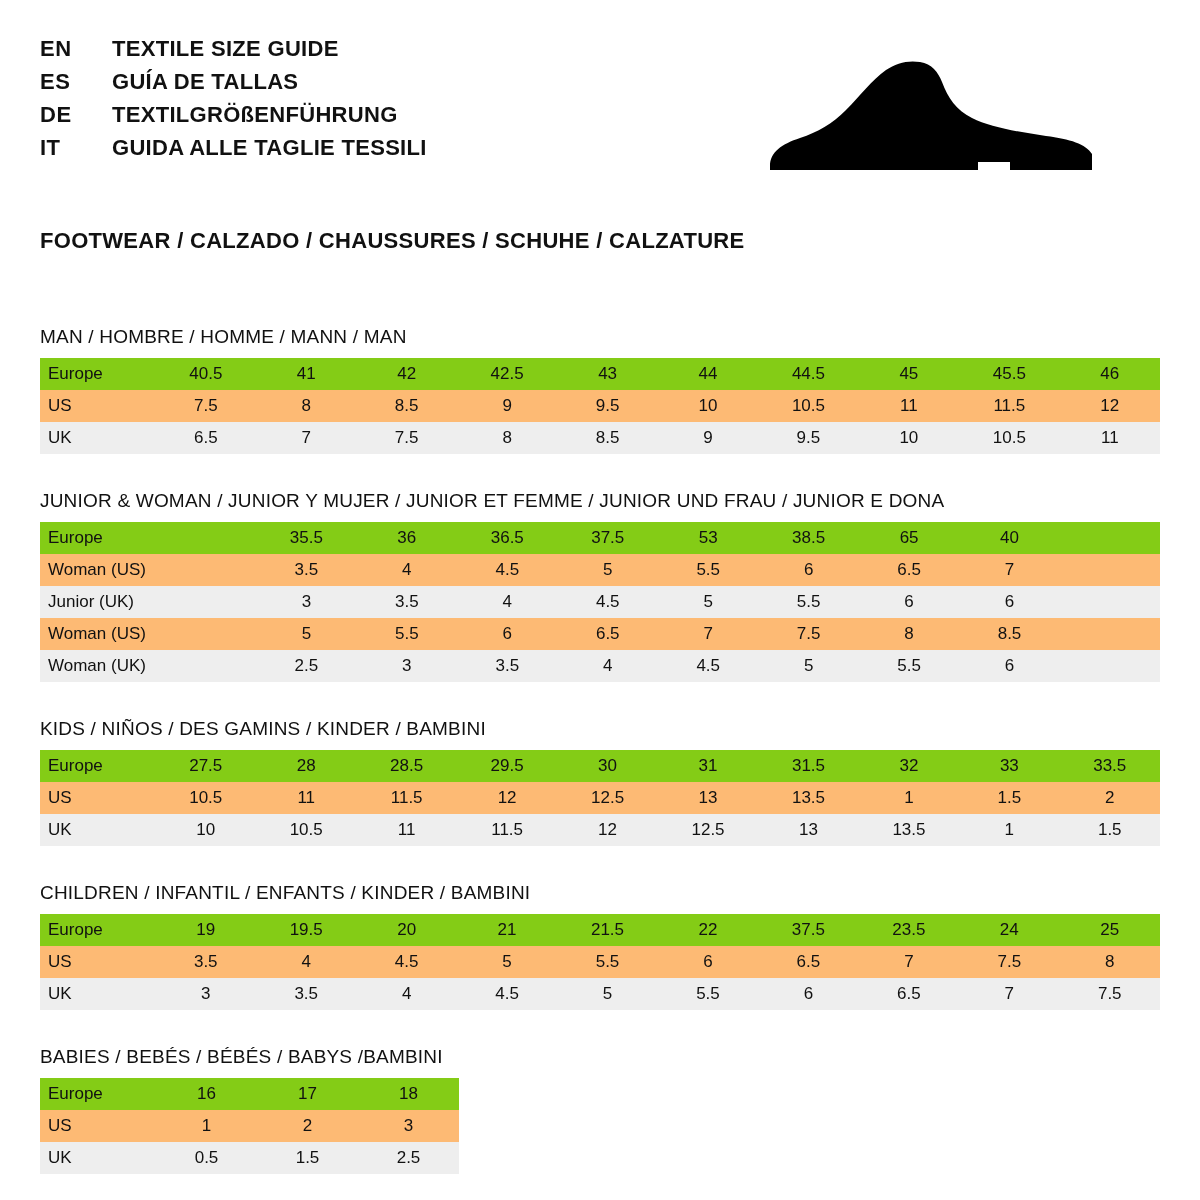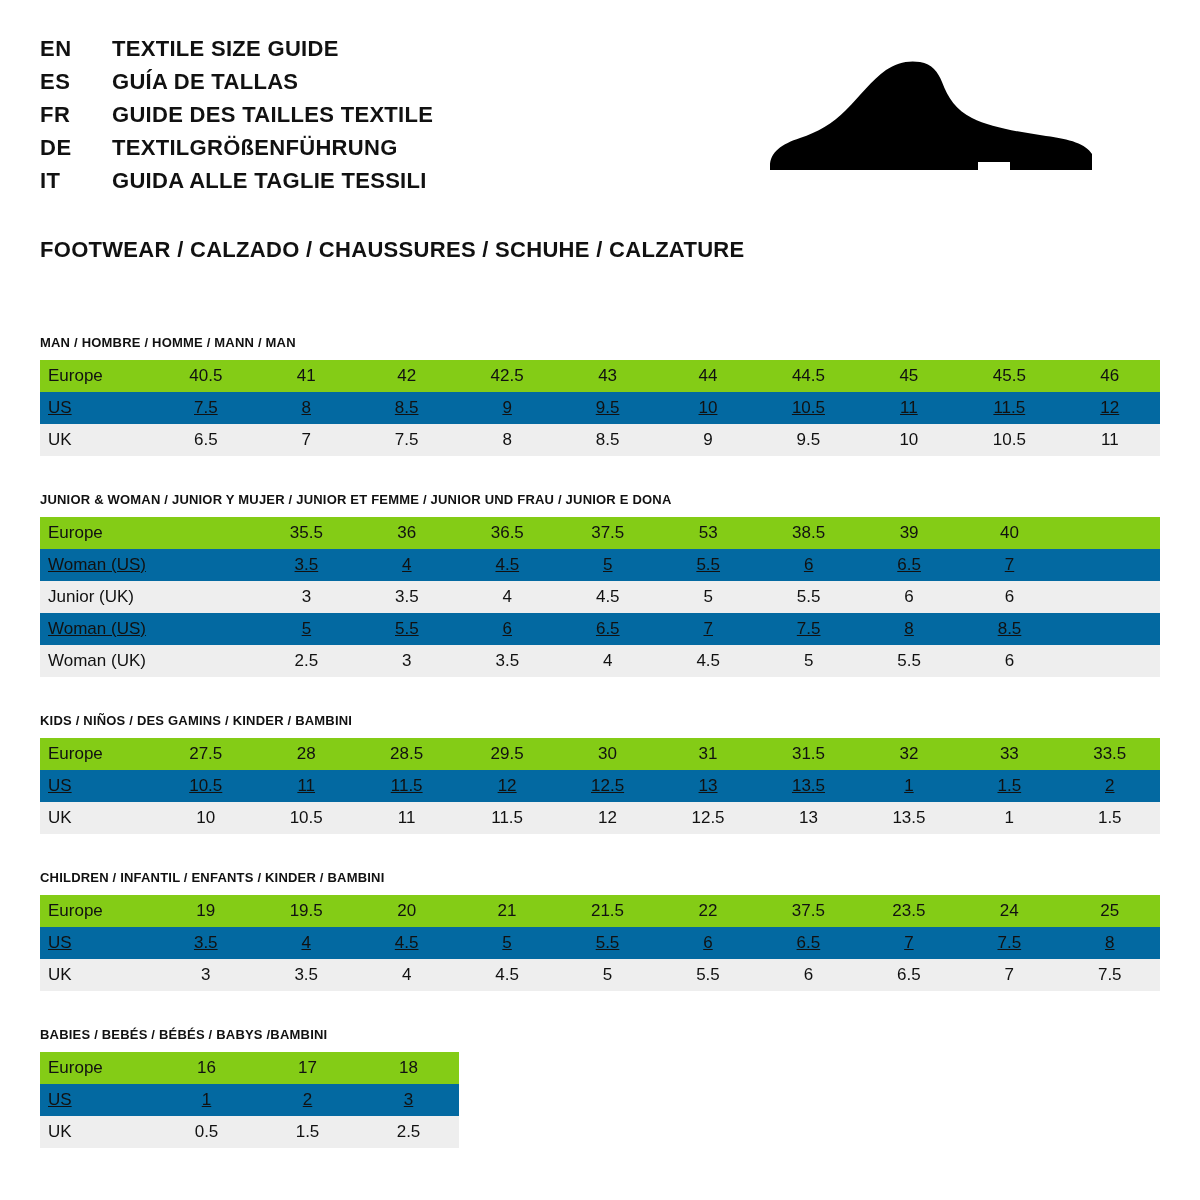--- a/index.html
+++ b/index.html
@@ -62,22 +62,22 @@
   }
 
   
   .block {
     margin-top: 36px;
   }
   .block.first {
     margin-top: 72px;
   }
   .block-title {
-    font-weight: bold;
-    font-size: 13px;
+    font-weight: normal;
+    font-size: 19px;
     letter-spacing: 0.2px;
     margin-bottom: 10px;
     white-space: nowrap;
   }
   table.size-table {
     border-collapse: collapse;
     table-layout: fixed;
     font-size: 17px;
   }
   table.size-table td {
@@ -91,22 +91,21 @@
     padding-left: 8px;
   }
   tr.head td {
     background: #84cc16;
     font-weight: normal;
   }
   tr.alt td {
     background: #eeeeee;
   }
   tr.plain td {
-    background: #0369a1;
-    text-decoration: underline;
+    background: #fdba74;
   }
 
   
   .w-label { width: 116px; }
   .w-col   { width: 101px; }
   
   .w-label-sm { width: 116px; }
   .w-col-sm   { width: 101px; }
 </style>
 </head>
@@ -116,24 +115,20 @@
 
   <div class="header">
     <div class="lang-block">
       <div class="lang-row">
         <span class="lang-code">EN</span>
         <span class="lang-title">TEXTILE SIZE GUIDE</span>
       </div>
       <div class="lang-row">
         <span class="lang-code">ES</span>
         <span class="lang-title">GUÍA DE TALLAS</span>
-      </div>
-      <div class="lang-row">
-        <span class="lang-code">FR</span>
-        <span class="lang-title">GUIDE DES TAILLES TEXTILE</span>
       </div>
       <div class="lang-row">
         <span class="lang-code">DE</span>
         <span class="lang-title">TEXTILGRÖßENFÜHRUNG</span>
       </div>
       <div class="lang-row">
         <span class="lang-code">IT</span>
         <span class="lang-title">GUIDA ALLE TAGLIE TESSILI</span>
       </div>
     </div>
@@ -229,21 +224,21 @@
       <tbody>
           <tr class="head">
         <td class="rowlabel">Europe</td>
         <td></td>
         <td>35.5</td>
         <td>36</td>
         <td>36.5</td>
         <td>37.5</td>
         <td>53</td>
         <td>38.5</td>
-        <td>39</td>
+        <td>65</td>
         <td>40</td>
         <td></td>
       </tr>
       <tr class="plain">
         <td class="rowlabel">Woman (US)</td>
         <td></td>
         <td>3.5</td>
         <td>4</td>
         <td>4.5</td>
         <td>5</td>

